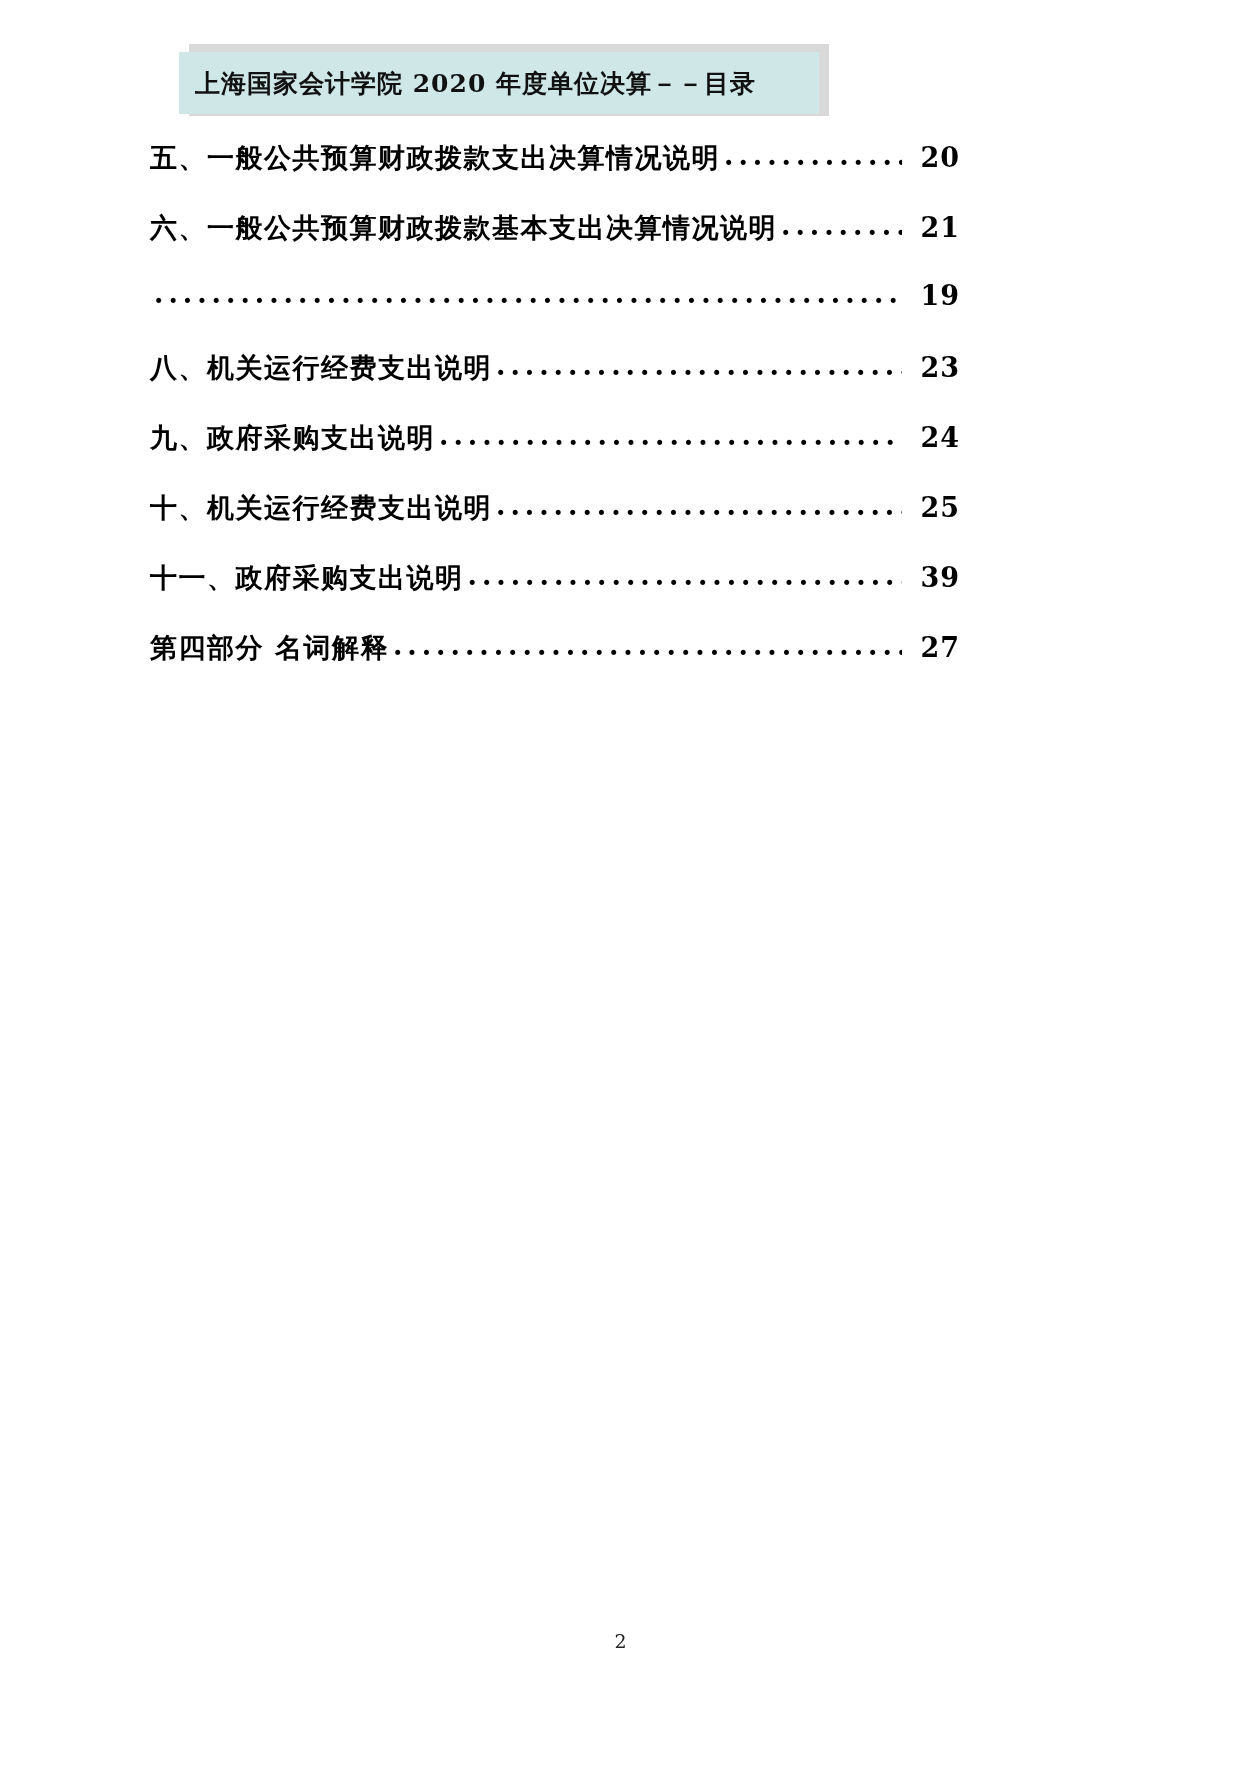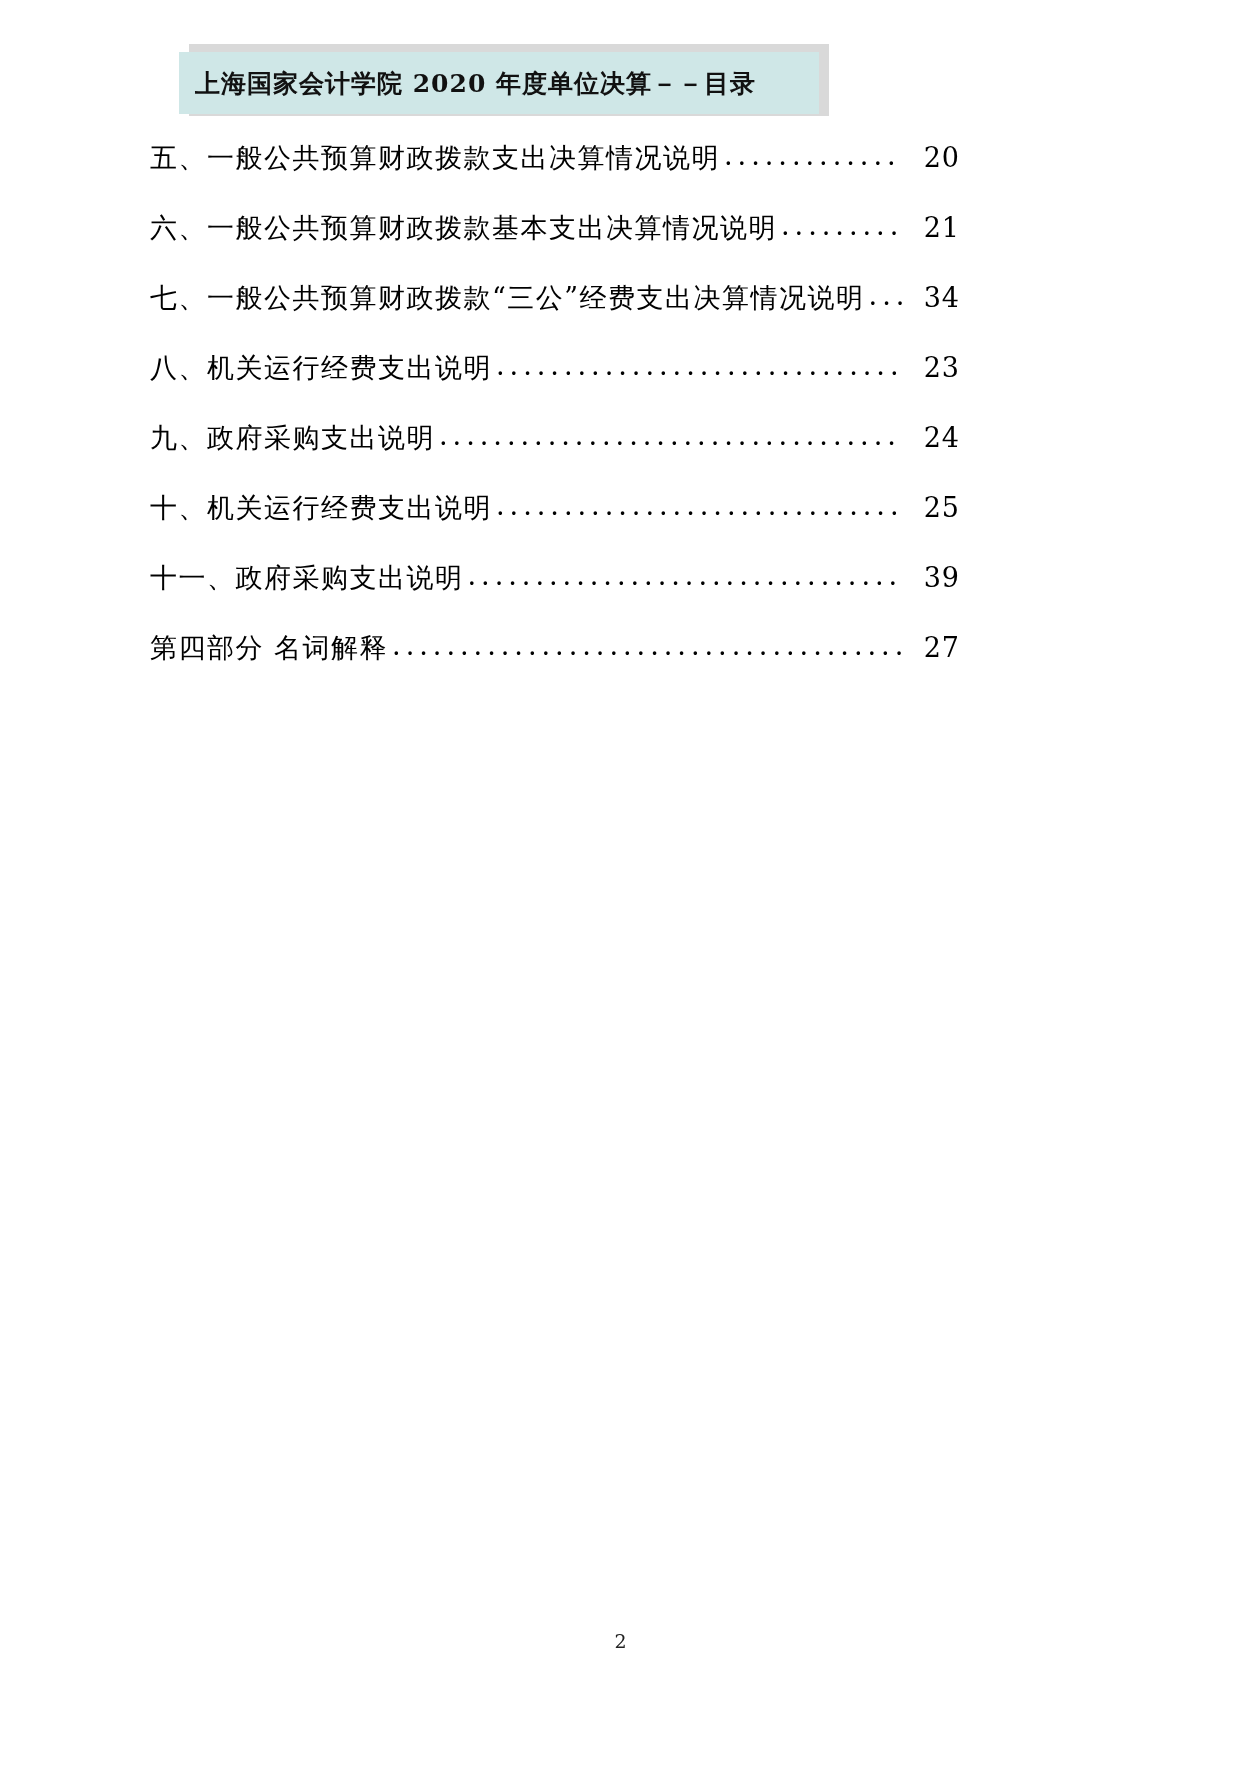--- a/index.html
+++ b/index.html
@@ -72,20 +72,21 @@
     width: 810px;
   }
   .toc-row {
     display: flex;
     align-items: baseline;
     height: 70px;
     font-size: 27px;
     color: #000000;
     font-family: "DejaVu Serif", serif;
     white-space: nowrap;
+    font-weight: bold;
   }
   .toc-label {
     flex: 0 0 auto;
     letter-spacing: 1.5px;
   }
   .toc-dots {
     flex: 1 1 auto;
     overflow: hidden;
     margin: 0 6px 0 4px;
     color: #000;
@@ -134,23 +135,22 @@
       <span class="toc-page">20</span>
     </div>
 
     <div class="toc-row">
       <span class="toc-label">六、一般公共预算财政拨款基本支出决算情况说明</span>
       <span class="toc-dots">................................................................</span>
       <span class="toc-page">21</span>
     </div>
 
     <div class="toc-row">
-      <span class="toc-label">七、一般公共预算财政拨款“三公”经费支出决算情况说明</span>
       <span class="toc-dots">................................................................</span>
-      <span class="toc-page">34</span>
+      <span class="toc-page">19</span>
     </div>
 
     <div class="toc-row">
       <span class="toc-label">八、机关运行经费支出说明</span>
       <span class="toc-dots">................................................................</span>
       <span class="toc-page">23</span>
     </div>
 
     <div class="toc-row">
       <span class="toc-label">九、政府采购支出说明</span>

